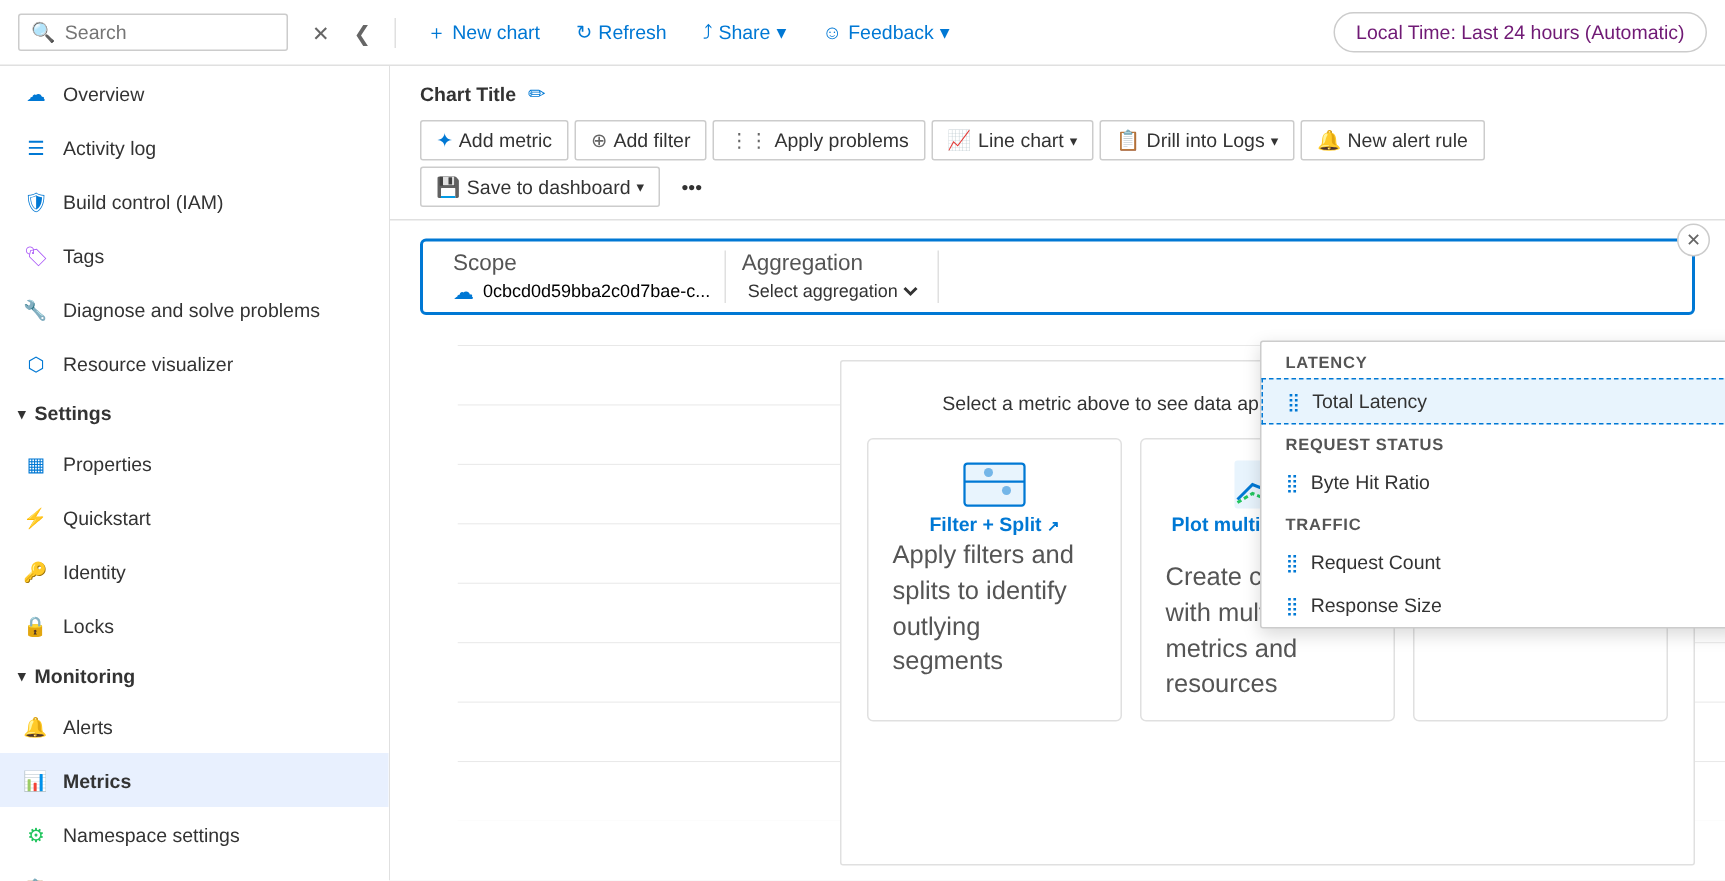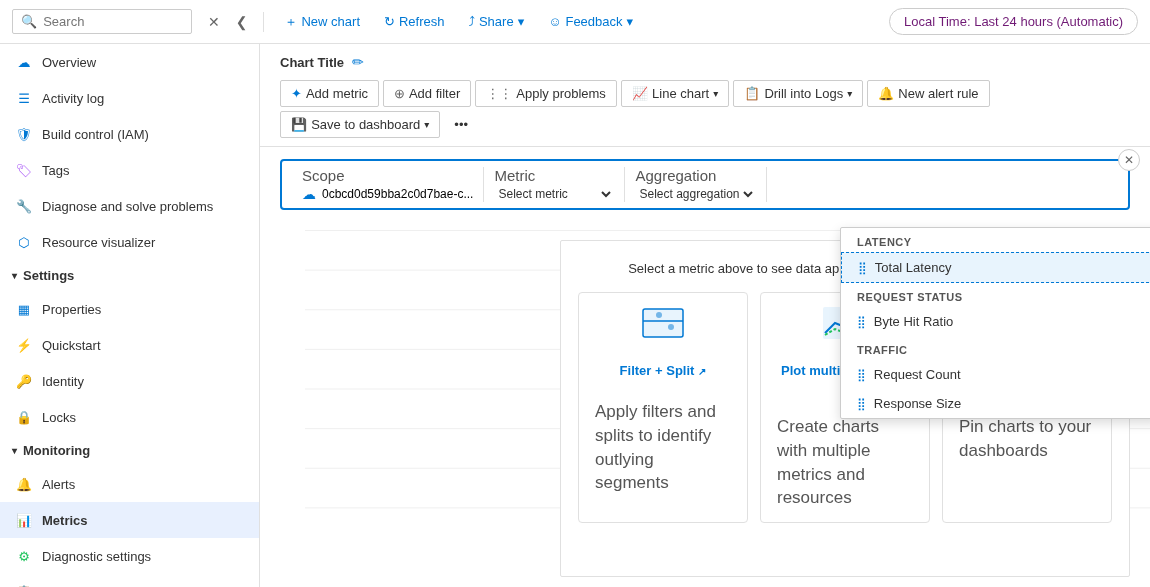--- a/index.html
+++ b/index.html
@@ -125,21 +125,21 @@
     .info-panel {
       position: absolute; left: 300px; top: 30px; right: 20px; bottom: 10px;
       background: #fff; border: 1px solid #e0e0e0; border-radius: 2px;
       display: flex; flex-direction: column; align-items: center; padding: 20px;
     }
     .info-title {
       font-size: 13px; color: #333; text-align: center; margin-bottom: 16px;
     }
     .info-cards { display: flex; gap: 12px; }
     .info-card {
-      display: flex; flex-direction: column; align-items: center; gap: 22px;
+      display: flex; flex-direction: column; align-items: center; gap: 1px;
       border: 1px solid #e0e0e0; border-radius: 4px; padding: 12px 16px; width: 170px;
       cursor: pointer;
     }
     .info-card-img {
       width: 48px; height: 36px; display: flex; align-items: center; justify-content: center;
     }
     .info-card-title { font-size: 13px; font-weight: 600; color: #0078d4; text-align: center; }
     .info-card-title a { color: #0078d4; text-decoration: none; }
     .info-card-desc { font-size: 17px; color: #555; text-align: left; line-height: 1.4; }
 
@@ -237,21 +237,21 @@
       <div class="sidebar-item">
         <span class="sidebar-icon" style="color:#22c55e;">🔔</span>
       <span class="sidebar-label">Alerts</span>
       </div>
       <div class="sidebar-item active">
         <span class="sidebar-icon" style="color:#0078d4;">📊</span>
       <span class="sidebar-label">Metrics</span>
       </div>
       <div class="sidebar-item">
         <span class="sidebar-icon" style="color:#22c55e;">⚙</span>
-      <span class="sidebar-label">Diagnostic settings</span>
+      <span class="sidebar-label">Namespace settings</span>
       </div>
       <div class="sidebar-item">
         <span class="sidebar-icon" style="color:#0078d4;">📋</span>
       <span class="sidebar-label">Logs</span>
       </div>
     </div>
 
   <div class="content">
 
     <div class="chart-title-bar">
@@ -297,26 +297,20 @@
     </div>
 
     <div class="metric-row-container">
       <div class="metric-row">
         <div class="metric-cell metric-cell-scope">
           <span class="metric-cell-label">Scope</span>
           <div style="display:flex;align-items:center;">
             <span class="scope-icon">☁</span>
             <span style="font-size:12px;">0cbcd0d59bba2c0d7bae-c...</span>
           </div>
-        </div>
-        <div class="metric-cell metric-cell-metric">
-          <span class="metric-cell-label">Metric</span>
-          <select>
-            <option>Select metric</option>
-          </select>
         </div>
         <div class="metric-cell metric-cell-aggregation">
           <span class="metric-cell-label">Aggregation</span>
           <select>
             <option>Select aggregation</option>
           </select>
         </div>
         <span class="row-close">✕</span>
       </div>
 

